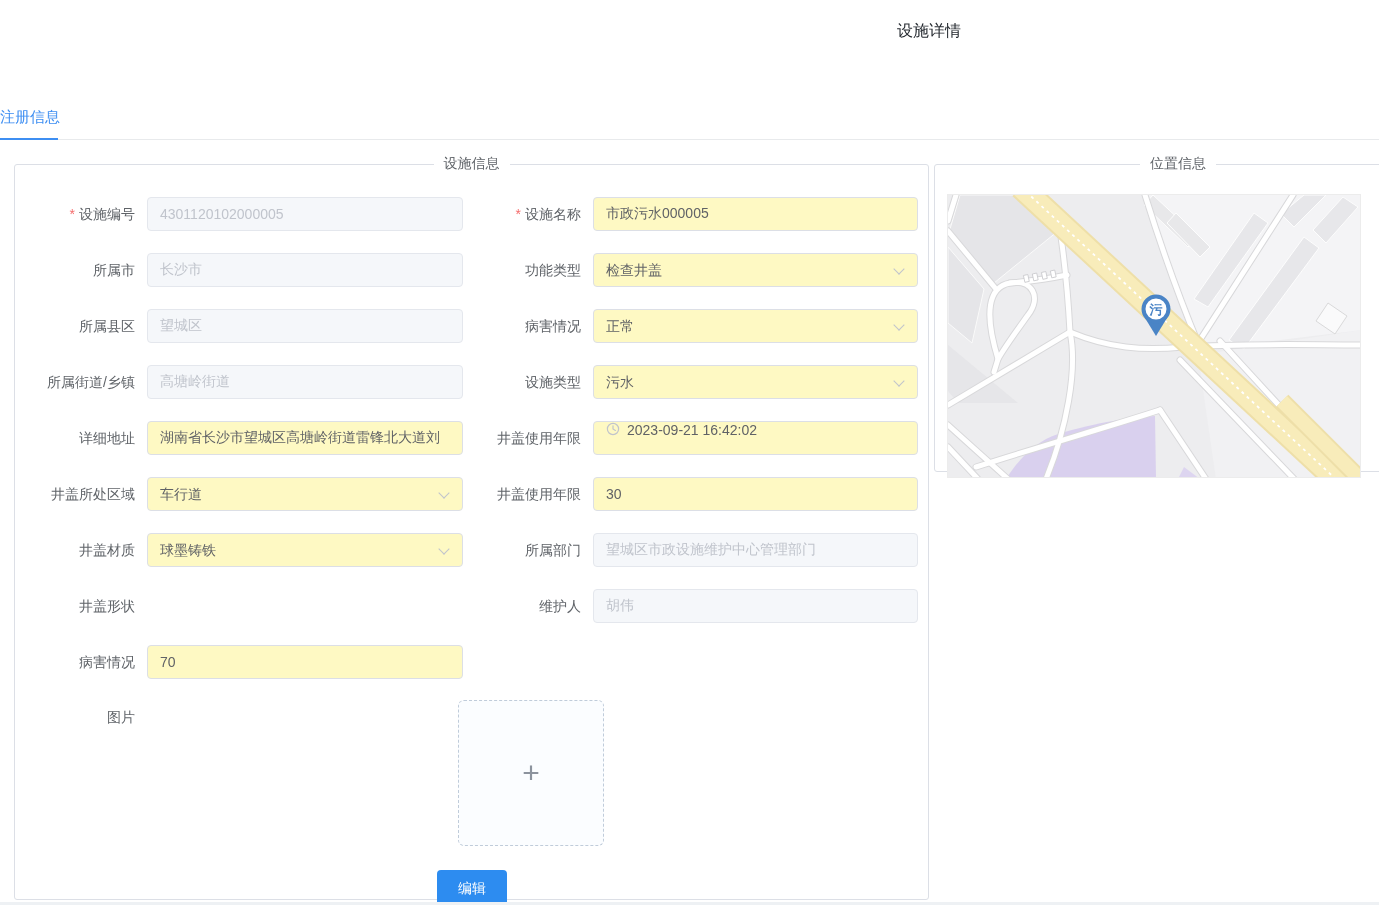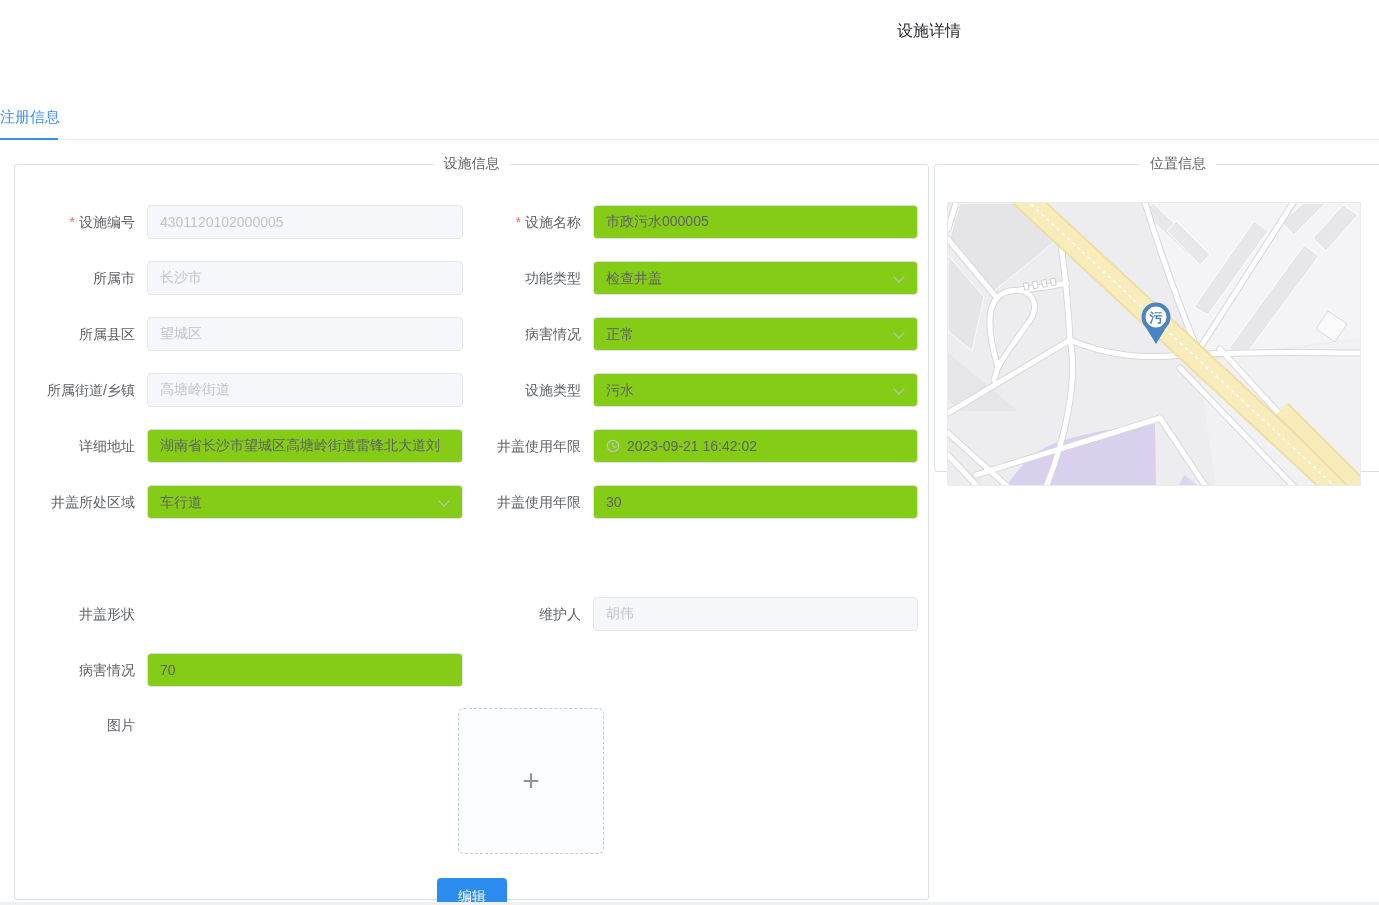--- a/index.html
+++ b/index.html
@@ -8,45 +8,45 @@
   body { position:relative; overflow:hidden; }
 
   .page-title { position:absolute; left:897px; top:21px; font-size:16px; color:#24292f; }
 
   
   .tab-label { position:absolute; left:0; top:108px; font-size:15px; color:#3d8ef2; cursor:pointer; }
   .tab-line  { position:absolute; left:0; top:138.5px; width:100%; height:1.5px; background:#e8eaec; }
   .tab-active-bar { position:absolute; left:0; top:137.5px; width:58px; height:2.5px; background:#3d8ef2; z-index:2; }
 
   fieldset { position:absolute; border:1px solid #dcdfe6; border-radius:3px; }
-  fieldset legend { margin:8px auto; padding:0 10px; font-size:14px; color:#5f6368; text-align:center; }
+  fieldset legend { margin:0 auto; padding:0 10px; font-size:14px; color:#5f6368; text-align:center; }
   .fs-facility { left:14px; top:155px; width:915px; height:745px; }
   .fs-location { left:934px; top:155px; width:488px; height:317px; }
 
   .row { position:absolute; height:34px; }
   .lbl { position:absolute; top:0; height:34px; line-height:34px; font-size:14px; color:#5f6368; text-align:right; white-space:nowrap; }
   .lbl-l { left:0;   width:120px; }
   .lbl-r { left:446px; width:120px; }
   .req { color:#f56c6c; margin-right:4px; }
 
   .ipt, .sel, .datebox {
     position:absolute; top:0; height:34px; border:1px solid #dcdfe6; border-radius:4px;
-    background:#84cc16; font-size:14px; color:#606266; padding:0 12px;
+    background:#fef9c3; font-size:14px; color:#606266; padding:0 12px;
     font-family:"Liberation Sans", sans-serif;
   }
   .ipt { line-height:32px; }
   input.ipt { outline:none; }
   .ipt-l { left:132px; width:316px; }
   .ipt-r { left:578px; width:325px; }
   .disabled { background:#f5f7fa; border-color:#e4e7ed; color:#c0c4cc; cursor:not-allowed; }
   .sel { line-height:32px; cursor:pointer; }
   .chev { position:absolute; right:14px; top:11px; width:8px; height:8px;
     border-right:1.6px solid #c0c4cc; border-bottom:1.6px solid #c0c4cc;
     transform:rotate(45deg); }
-  .datebox { display:flex; align-items:center; gap:7px; cursor:pointer; }
+  .datebox { display:flex; gap:7px; cursor:pointer; }
   .clock-svg { flex:0 0 auto; }
 
   .upload-box { position:absolute; left:443px; top:527px; width:146px; height:146px;
     border:1px dashed #c0ccda; border-radius:6px; background:#fbfdff; cursor:pointer;
     display:flex; align-items:center; justify-content:center; }
   .plus { font-size:30px; font-weight:300; color:#8c939d; line-height:1; }
 
   .edit-btn { position:absolute; left:422px; top:697px; width:70px; height:37px;
     background:#2d8cf0; color:#fff; font-size:14px; border:none; border-radius:4px;
     cursor:pointer; font-family:"Liberation Sans", sans-serif; }
@@ -109,20 +109,26 @@
     </div>
   </div>
 
   <div class="row" style="top:304px;left:0;right:0">
     <div class="lbl lbl-l">井盖所处区域</div>
     <div class="sel ipt-l"><span>车行道</span><i class="chev"></i></div>
     <div class="lbl lbl-r">井盖使用年限</div>
     <input class="ipt ipt-r" value="30" style="">
   </div>
 
+  <div class="row" style="top:360px;left:0;right:0">
+    <div class="lbl lbl-l">井盖材质</div>
+    <div class="sel ipt-l"><span>球墨铸铁</span><i class="chev"></i></div>
+    <div class="lbl lbl-r">所属部门</div>
+    <input class="ipt ipt-r disabled" disabled="" value="望城区市政设施维护中心管理部门" style="">
+  </div>
 
   <div class="row" style="top:416px;left:0;right:0">
     <div class="lbl lbl-l">井盖形状</div>
     <div class="lbl lbl-r">维护人</div>
     <input class="ipt ipt-r disabled" disabled="" value="胡伟" style="">
   </div>
 
   <div class="row" style="top:472px;left:0;right:0">
     <div class="lbl lbl-l">病害情况</div>
     <input class="ipt ipt-l" value="70" style="">

